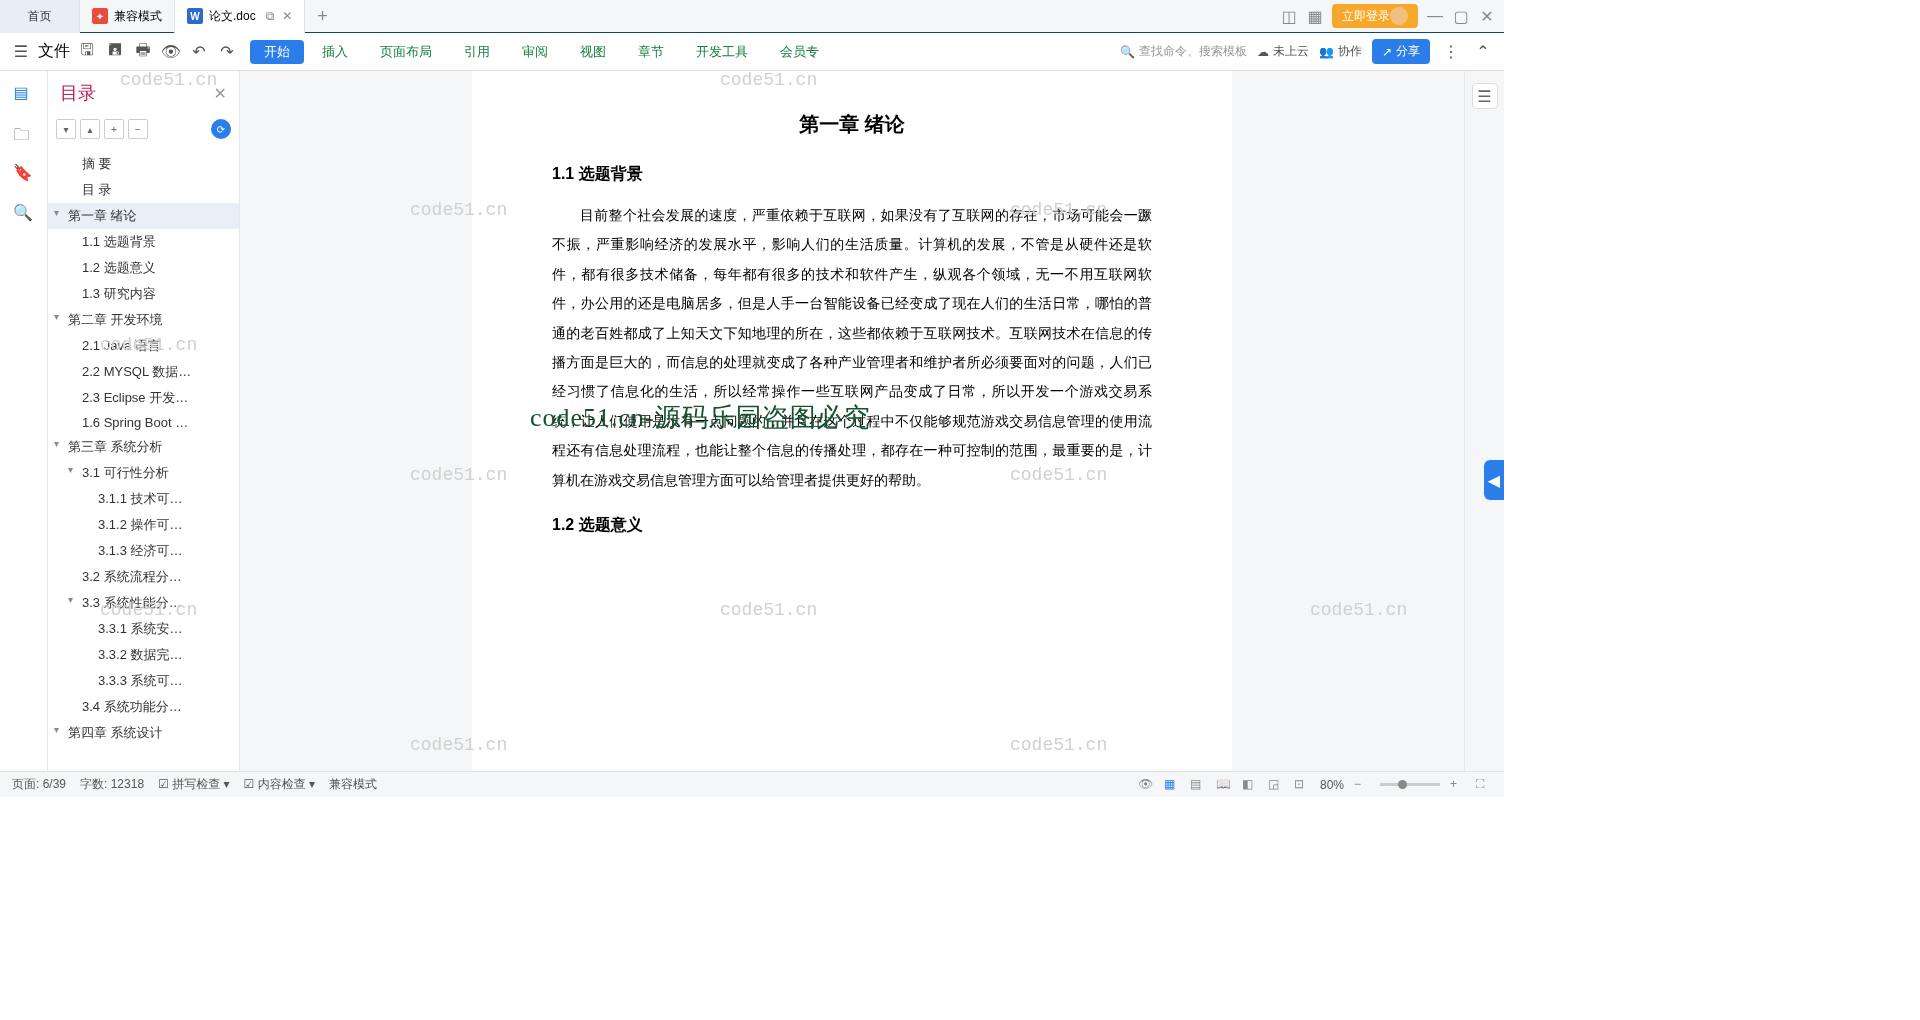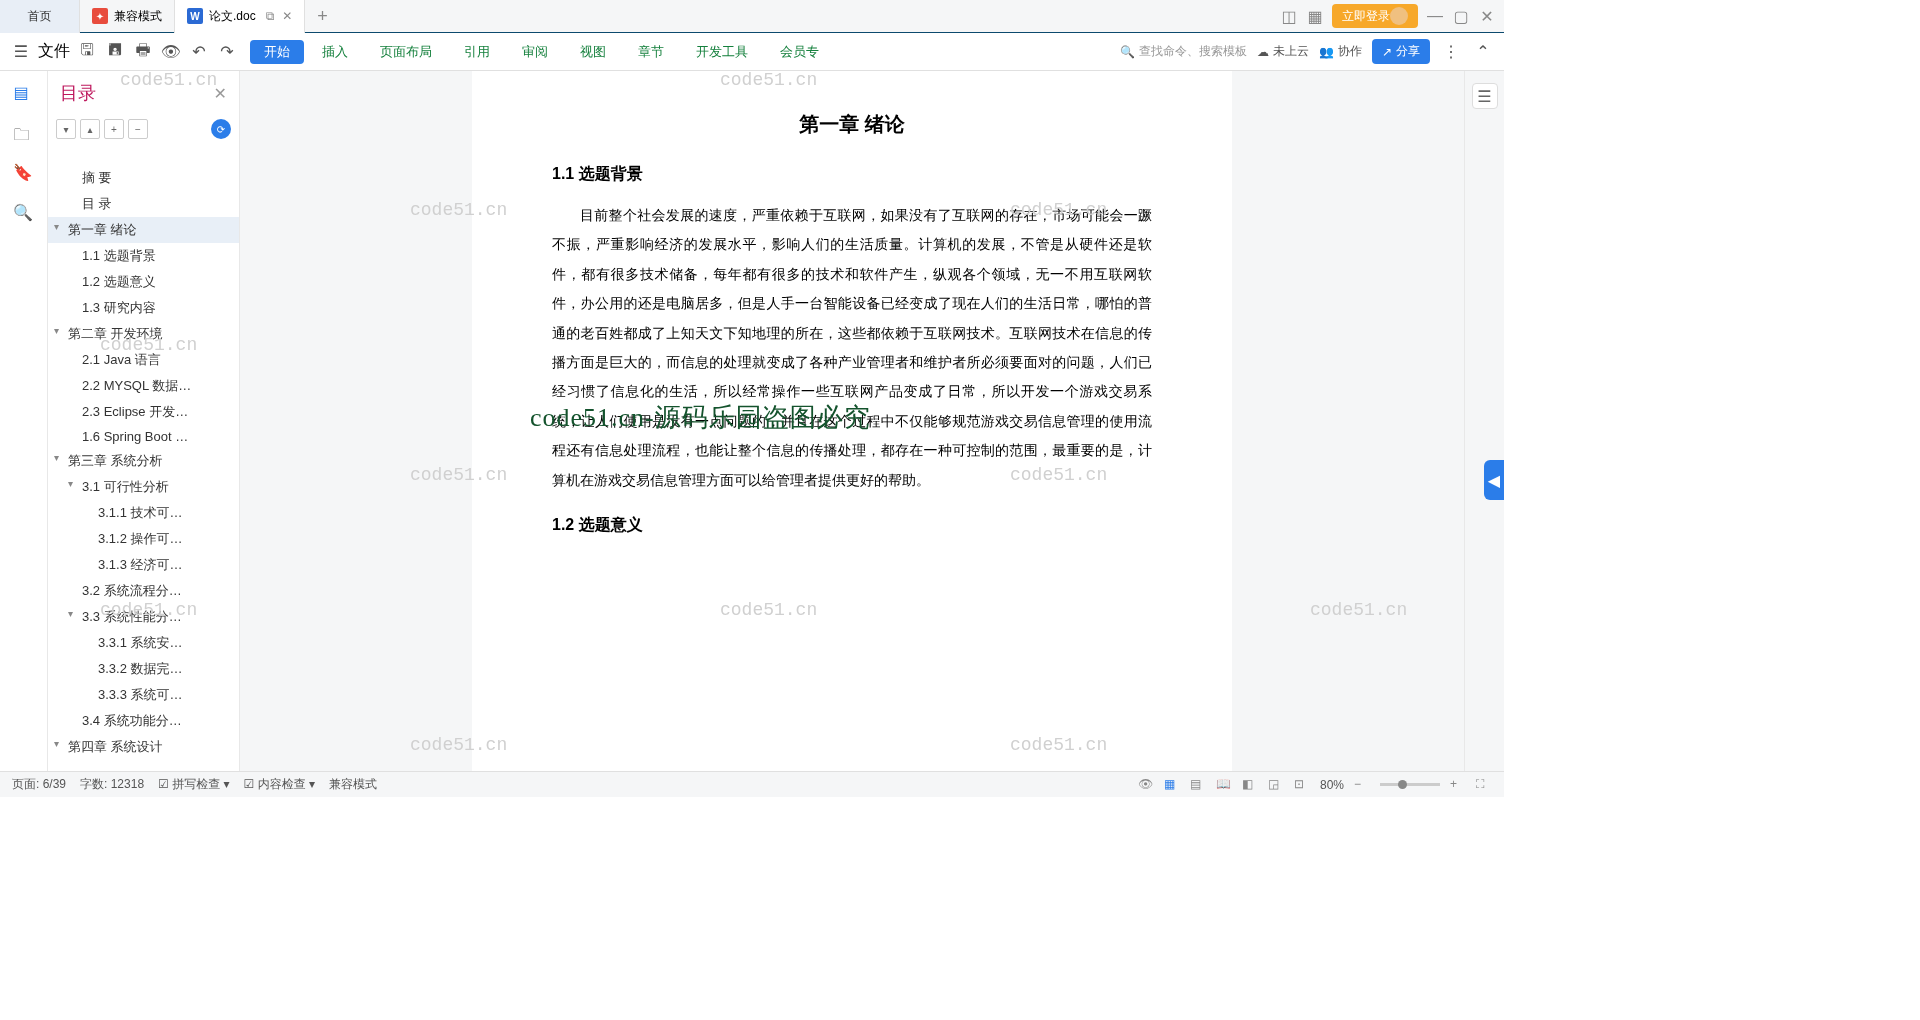--- a/index.html
+++ b/index.html
@@ -30,21 +30,21 @@
 .left-rail{width:48px;border-right:1px solid #e8e8e8;display:flex;flex-direction:column;align-items:center;padding-top:12px;gap:20px}
 .rail-icon{width:20px;height:20px;color:#666;cursor:pointer}
 .rail-icon.active{color:#2b7de9}
 .toc-panel{width:192px;border-right:1px solid #e8e8e8;display:flex;flex-direction:column}
 .toc-header{padding:10px 12px;display:flex;align-items:center;justify-content:space-between}
 .toc-title{font-size:18px;font-weight:500;color:#be185d}
 .toc-close{color:#999;cursor:pointer}
 .toc-toolbar{padding:4px 8px;display:flex;align-items:center;gap:4px}
 .toc-tool{width:20px;height:20px;border:1px solid #ccc;border-radius:2px;display:flex;align-items:center;justify-content:center;font-size:10px;color:#666;cursor:pointer}
 .toc-sync{margin-left:auto;width:20px;height:20px;background:#2b7de9;border-radius:50%;color:#fff;font-size:10px;display:flex;align-items:center;justify-content:center}
-.toc-items{flex:1;overflow-y:auto;font-size:13px;margin-top:22px}
+.toc-items{flex:1;overflow-y:auto;font-size:13px;margin-top:8px}
 .toc-item{padding:4px 8px 4px 20px;color:#333;cursor:pointer;white-space:nowrap;overflow:hidden;text-overflow:ellipsis;position:relative}
 .toc-item.lvl1{padding-left:20px}
 .toc-item.lvl1::before{content:"▾";position:absolute;left:6px;color:#888;font-size:10px}
 .toc-item.lvl2{padding-left:34px}
 .toc-item.lvl2e::before{content:"▾";position:absolute;left:20px;color:#888;font-size:10px}
 .toc-item.lvl3{padding-left:50px}
 .toc-item.active{background:#e8eff7}
 .doc-area{flex:1;background:#f5f6f7;overflow:auto;position:relative}
 .page{width:760px;margin:0 auto;background:#fff;padding:40px 80px;min-height:100%;position:relative;font-family:"SimSun",serif}
 .page h1{text-align:center;font-size:20px;font-weight:bold;margin-bottom:26px;font-family:"SimHei",sans-serif}

